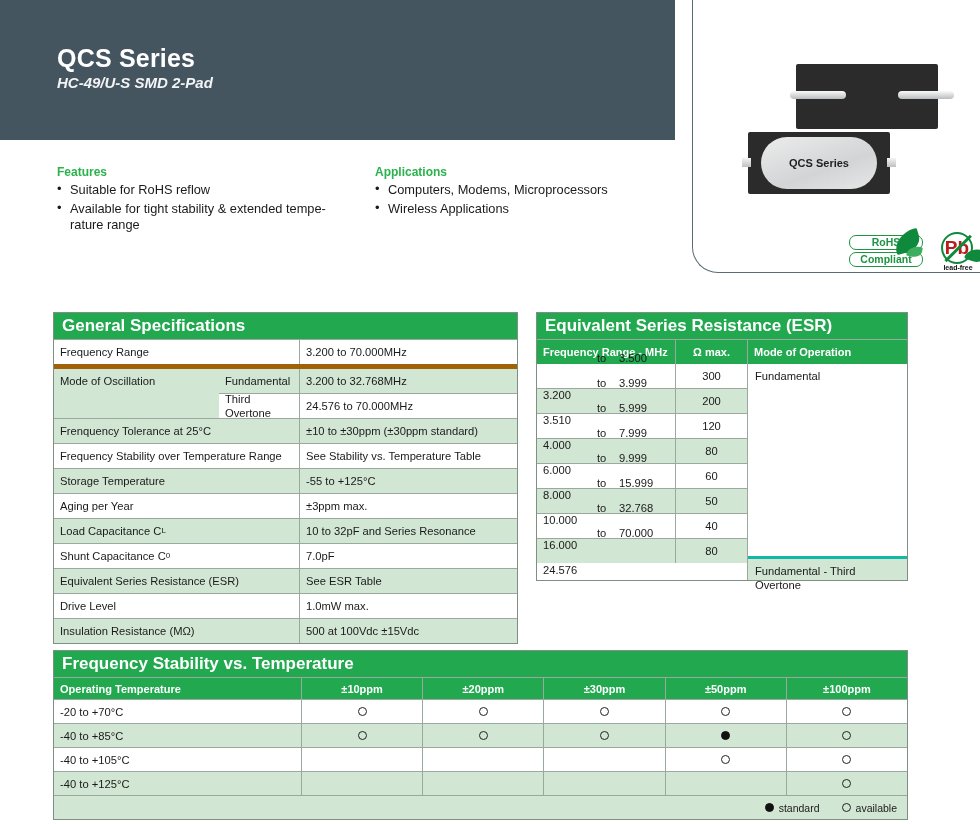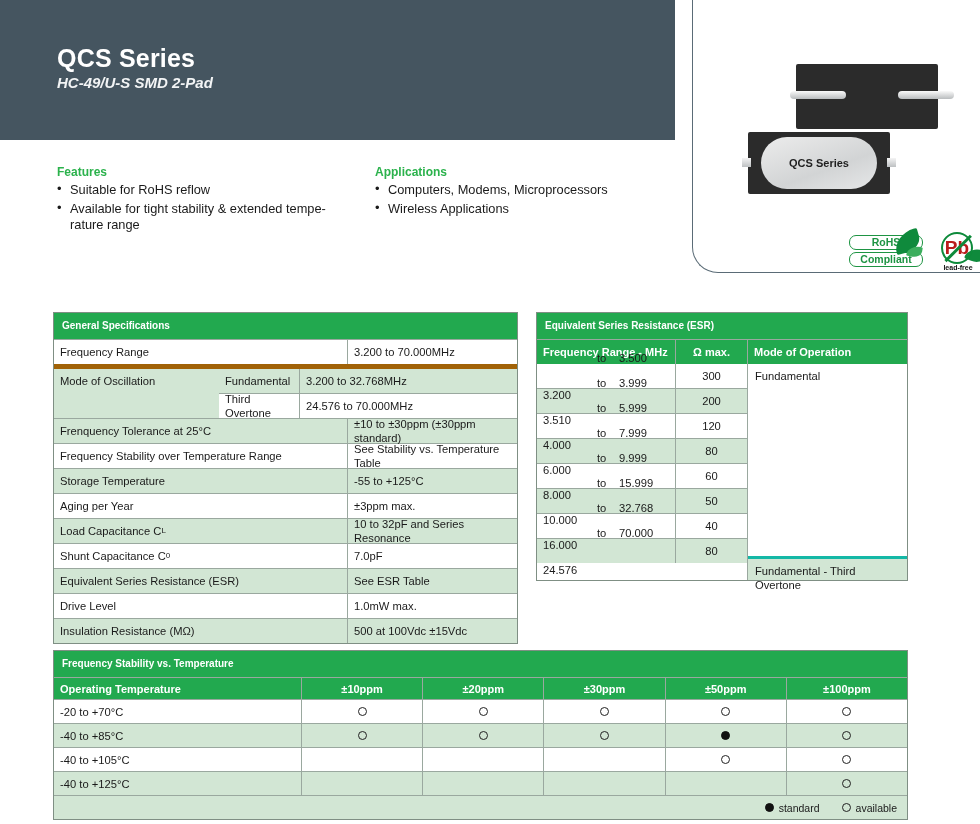--- a/index.html
+++ b/index.html
@@ -174,21 +174,21 @@
   
   .tbl {
     position: absolute;
     border: 1px solid #7f8f84;
     box-sizing: border-box;
     background: #ffffff;
   }
   .tbl-title {
     background: #22a94f;
     color: #ffffff;
-    font-size: 10px; font-weight: bold;
+    font-size: 17px; font-weight: bold;
     padding: 4px 8px 5px 8px;
     line-height: 17px;
   }
   .row { display: flex; border-top: 1px solid #9aa89f; }
   .row.shade { background: #d2e6d4; }
   .cell {
     font-size: 11.2px; color: #1a1a1a;
     padding: 4px 6px 4px 6px;
     line-height: 14px;
     box-sizing: border-box;
@@ -201,21 +201,21 @@
   .colhead {
     background: #22a94f; color: #ffffff;
     font-size: 11px; font-weight: bold;
   }
 
   
   #tbl-gen { left: 53px; top: 312px; width: 465px; }
   #tbl-gen .c1w { width: 245px; }
   #tbl-gen .c2 { width: 80px; }
   #tbl-gen .c3 { width: 218px; flex: 1; }
-  #tbl-gen .row { height: 24px; gap: 48px; }
+  #tbl-gen .row { height: 24px; }
   .grp { display: flex; border-top: 5px solid #a16207; }
   .grp-label {
     width: 165px; box-sizing: border-box;
     background: #d2e6d4;
     font-size: 11.2px; color: #1a1a1a;
     padding: 5px 6px; line-height: 14px;
   }
   .grp-sub { flex: 1; display: flex; flex-direction: column; }
   .grp-sub .srow { display: flex; height: 24px; }
   .grp-sub .srow + .srow { border-top: 1px solid #9aa89f; }

